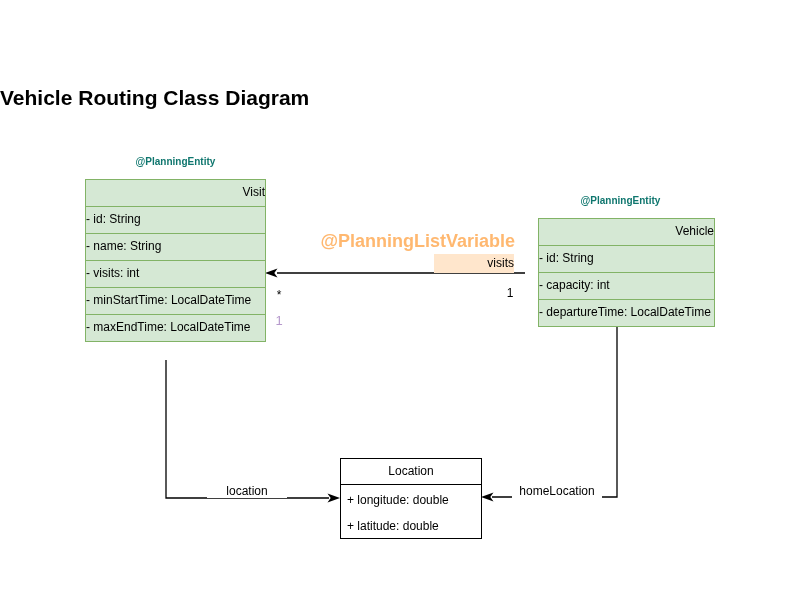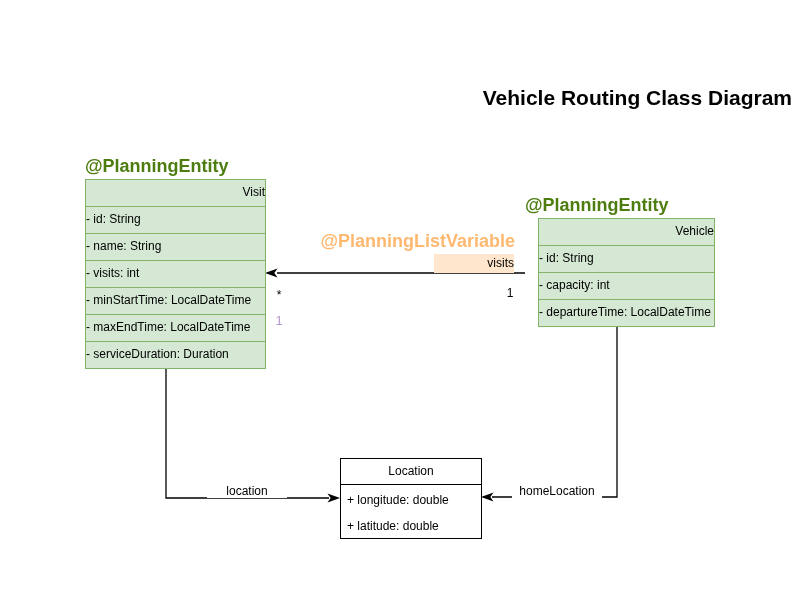--- a/index.html
+++ b/index.html
@@ -1,34 +1,34 @@
 <!DOCTYPE html>
 <html><head>
 <meta charset="utf-8">
 <style>
   html,body{margin:0;padding:0;}
   body{width:800px;height:600px;background:#ffffff;font-family:"Liberation Sans",sans-serif;position:relative;overflow:hidden;color:#000;}
   .abs{position:absolute;}
 
-  #title{left:0;top:86px;width:792px;text-align:right;font-size:21px;font-weight:bold;}
+  #title{left:0;top:86px;width:792px;text-align:left;font-size:21px;font-weight:bold;}
 
   .uml{box-sizing:border-box;background:#d5e8d4;border:1px solid #82b366;}
   .uml .hdr{height:26px;line-height:25px;text-align:right;font-size:12px;border-bottom:1px solid #82b366;}
   .uml .row{height:26px;line-height:25px;font-size:12px;border-bottom:1px solid #82b366;white-space:nowrap;overflow:hidden;}
   .uml .row:last-child{border-bottom:none;}
 
   #class-visit{left:85px;top:179px;width:181px;}
   #class-vehicle{left:525px;top:218px;width:177px;margin-left:13px;}
 
   #class-location{box-sizing:border-box;left:340px;top:458px;width:142px;height:81px;background:#ffffff;border:1px solid #000;}
   #class-location .hdr{height:25px;line-height:24px;text-align:center;font-size:12px;border-bottom:1px solid #000;}
   #class-location .lrow{height:26px;line-height:26px;font-size:12px;padding-left:6px;white-space:nowrap;}
   #class-location .pad{height:2px;}
 
-  .annot-green{color:#4d7c0f;font-weight:bold;font-size:18px;text-align:left;white-space:nowrap;}
+  .annot-green{color:#0f766e;font-weight:bold;font-size:10px;text-align:center;white-space:nowrap;}
   #annot-visit{left:85px;top:156px;width:181px;}
   #annot-vehicle{left:525px;top:195px;width:191px;}
   #annot-listvar{left:290px;top:231px;width:225px;color:#ffb870;font-weight:bold;font-size:18px;text-align:right;white-space:nowrap;}
 
   #visits-label{left:434px;top:254px;width:80px;height:19px;line-height:19px;background:#ffe6cc;text-align:right;font-size:12px;}
 
   .edge-label{font-size:12px;text-align:center;background:#ffffff;line-height:14px;}
   #label-location{left:207px;top:484px;width:80px;}
   #label-homelocation{left:512px;top:484px;width:90px;}
 
@@ -56,21 +56,20 @@
 </svg>
 
 <div class="abs annot-green" id="annot-visit">@PlanningEntity</div>
 <div class="abs uml" id="class-visit">
   <div class="hdr">Visit</div>
   <div class="row">- id: String</div>
   <div class="row">- name: String</div>
   <div class="row">- visits: int</div>
   <div class="row">- minStartTime: LocalDateTime</div>
   <div class="row">- maxEndTime: LocalDateTime</div>
-  <div class="row">- serviceDuration: Duration</div>
 </div>
 
 <div class="abs annot-green" id="annot-vehicle">@PlanningEntity</div>
 <div class="abs uml" id="class-vehicle">
   <div class="hdr">Vehicle</div>
   <div class="row">- id: String</div>
   <div class="row">- capacity: int</div>
   <div class="row">- departureTime: LocalDateTime</div>
 </div>
 

